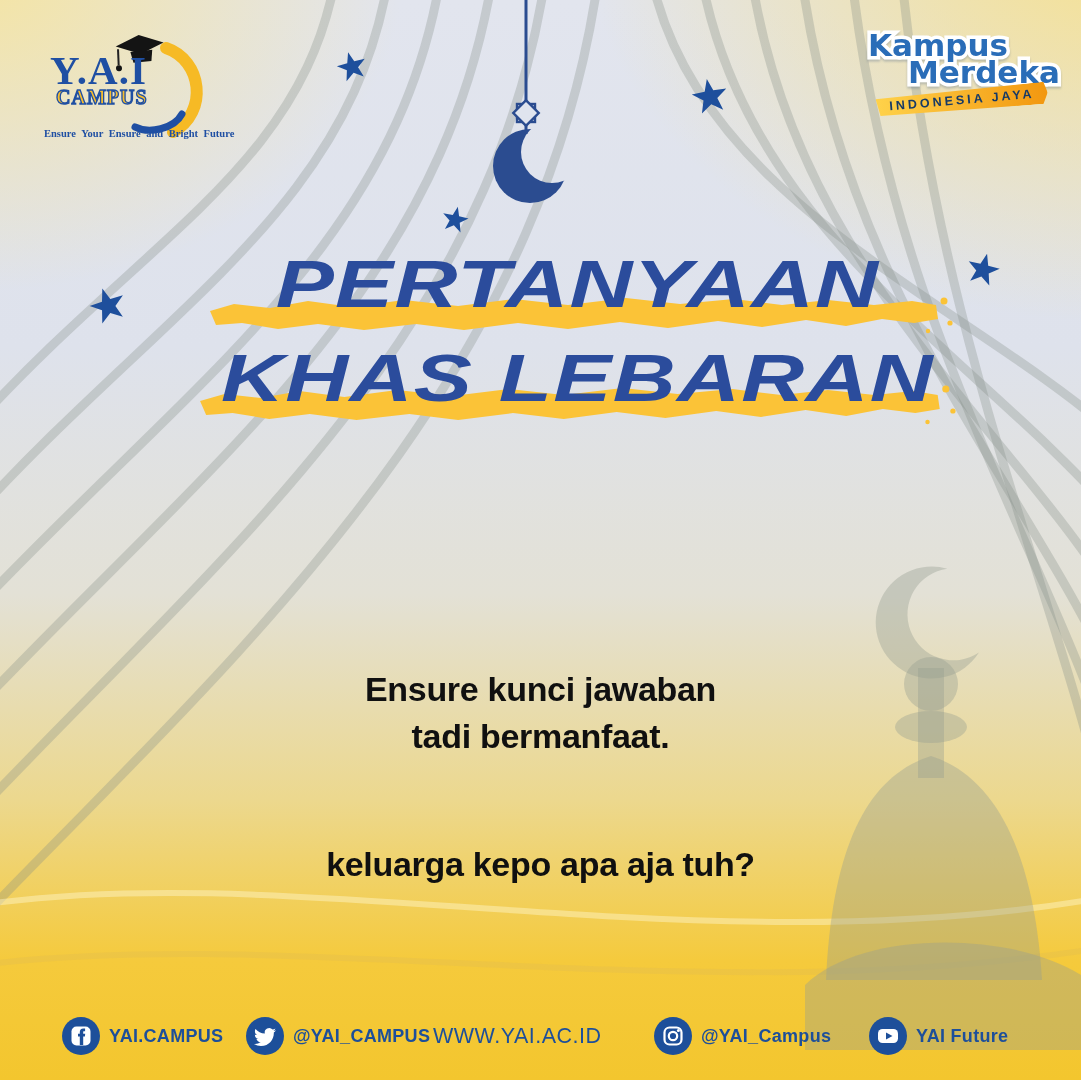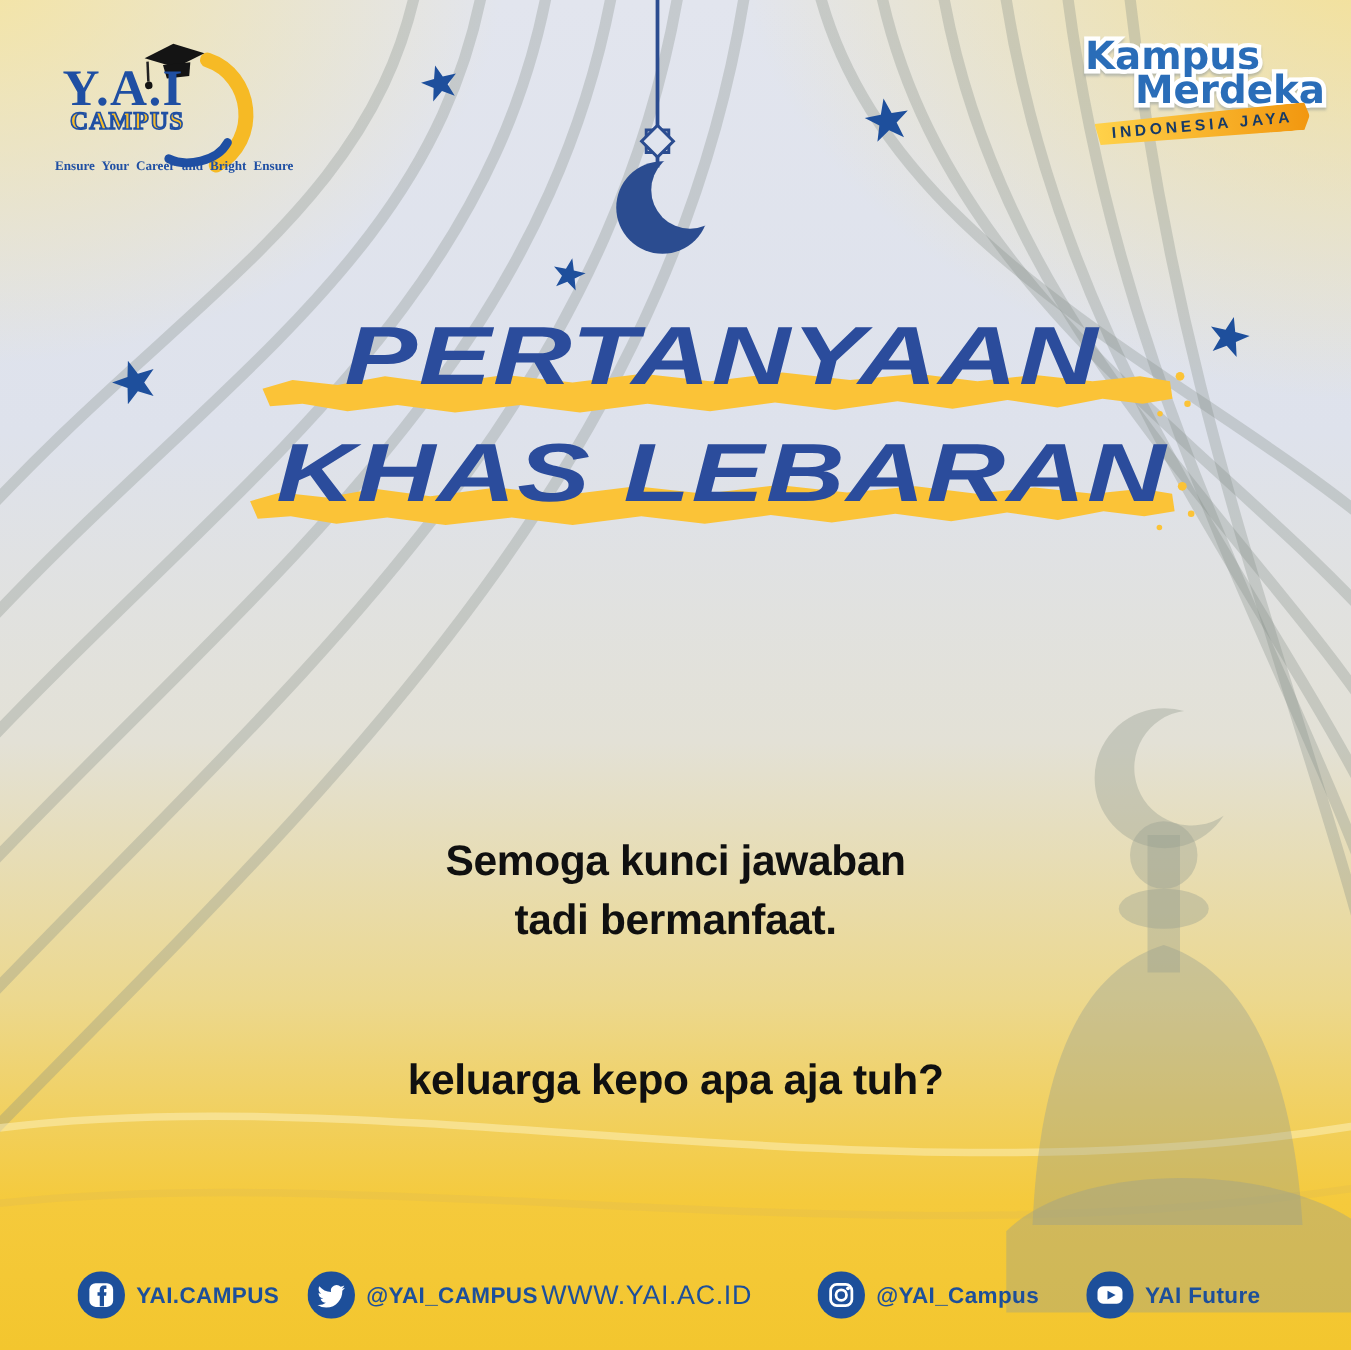--- a/index.html
+++ b/index.html
@@ -124,21 +124,21 @@
       </g>
       <g transform="rotate(-6 104 14)">
         <polygon points="80,10 104,1 128,11 104,20" fill="#141414"></polygon>
         <polygon points="94,17 116,17 114,28 96,28" fill="#141414"></polygon>
         <path d="M 82,13 L 81,29" stroke="#222" stroke-width="2" fill="none"></path>
         <circle cx="81" cy="32" r="3" fill="#141414"></circle>
       </g>
     </svg>
     <div class="yai-name">Y.A.I</div>
     <div class="yai-campus">CAMPUS</div>
-    <div class="yai-tagline">Ensure Your Career and Bright Ensure</div>
+    <div class="yai-tagline">Ensure Your Ensure and Bright Future</div>
   </div>
 
   <div class="km-logo">
     <div class="km-word km-w1">
       <span class="km-stroke" aria-hidden="true">Kampus</span>
       <span class="km-fill">Kampus</span>
     </div>
     <div class="km-word km-w2">
       <span class="km-stroke" aria-hidden="true">Merdeka</span>
       <span class="km-fill">Merdeka</span>
@@ -158,21 +158,21 @@
   <svg class="brush" style="left:196px;top:379px" width="762" height="46" viewBox="0 0 750 46" preserveAspectRatio="none">
     <path fill="#fbc337" d="M4,22 L28,15 L64,19 L102,12 L146,18 L198,11 L252,17 L308,10 L362,16 L420,9 L474,15 L528,10 L576,16 L622,11 L668,16 L706,12 L730,16
       L732,30 L708,34 L676,30 L640,37 L600,31 L556,38 L512,32 L462,39 L414,33 L362,40 L312,34 L258,41 L210,35 L158,41 L112,35 L72,40 L36,34 L10,36 Z"></path>
     <circle cx="738" cy="10" r="3.5" fill="#fbc337"></circle>
     <circle cx="745" cy="32" r="2.6" fill="#fbc337"></circle>
     <circle cx="720" cy="43" r="2.2" fill="#fbc337"></circle>
   </svg>
   <div class="title-line" style="top:340px">KHAS LEBARAN</div>
 
   <div class="para" style="top:666px">
-    <span>Semoga kunci jawaban</span><br>
+    <span>Ensure kunci jawaban</span><br>
     <span>tadi bermanfaat.</span>
   </div>
   <div class="para" style="top:794px">
     <br>
     <span>keluarga kepo apa aja tuh?</span>
   </div>
 
   <div>
 
     <div class="f-item" style="left:62px">

